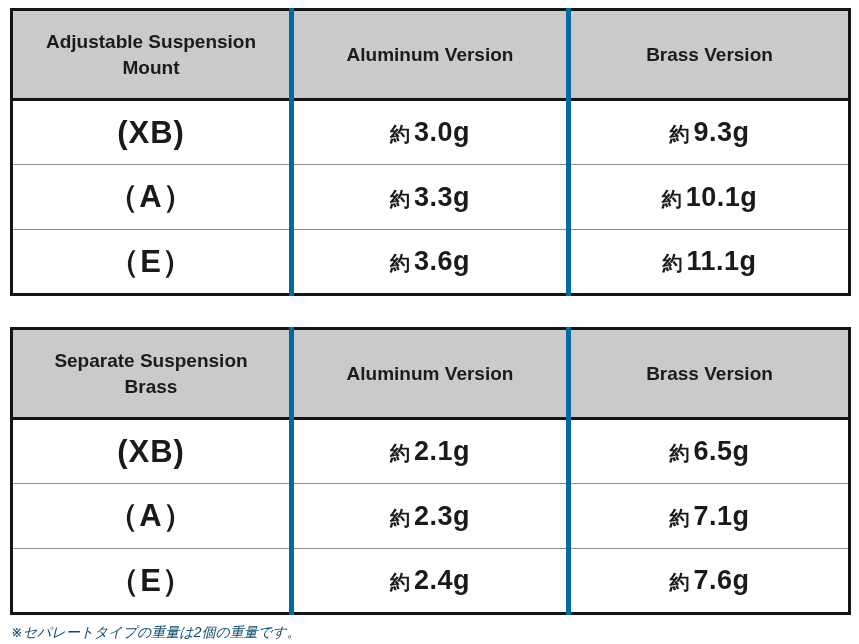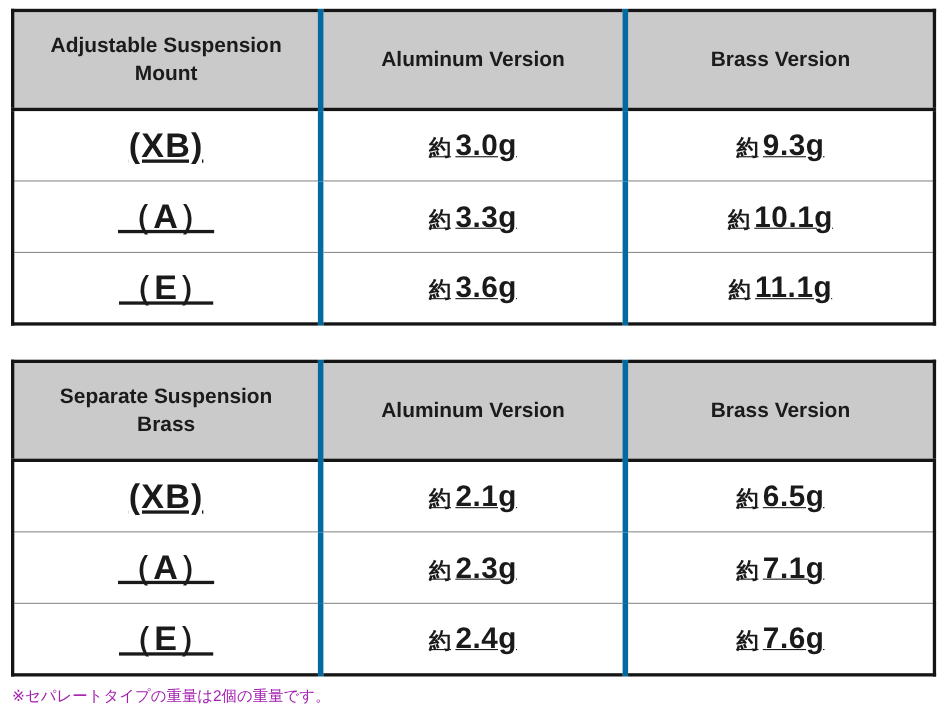--- a/index.html
+++ b/index.html
@@ -43,21 +43,20 @@
     border-bottom: 3px solid #151515;
     height: 90px;
     font-size: 19px;
     font-weight: bold;
     line-height: 1.35;
     padding: 0 22px;
     color: #1b1b1b;
   }
   table.spec tbody td {
     height: 65px;
-    text-decoration: underline;
   }
   table.spec tbody tr + tr td {
     border-top: 1.5px solid #8c8c8c;
   }
   td.row-label {
     font-size: 31px;
     font-weight: bold;
     letter-spacing: 1px;
   }
   .approx {
@@ -66,21 +65,22 @@
     margin-right: 4px;
   }
   .num {
     font-size: 27px;
     font-weight: bold;
     letter-spacing: 0.5px;
   }
   .footnote {
     font-size: 14px;
     margin: 9px 0 0 1px;
-    color: #a21caf;
+    color: #0c4a6e;
+    font-style: italic;
   }
 </style>
 </head>
 <body>
 
 <div class="wrap">
 
   <table class="spec">
     <colgroup>
       <col style="width:280px">

